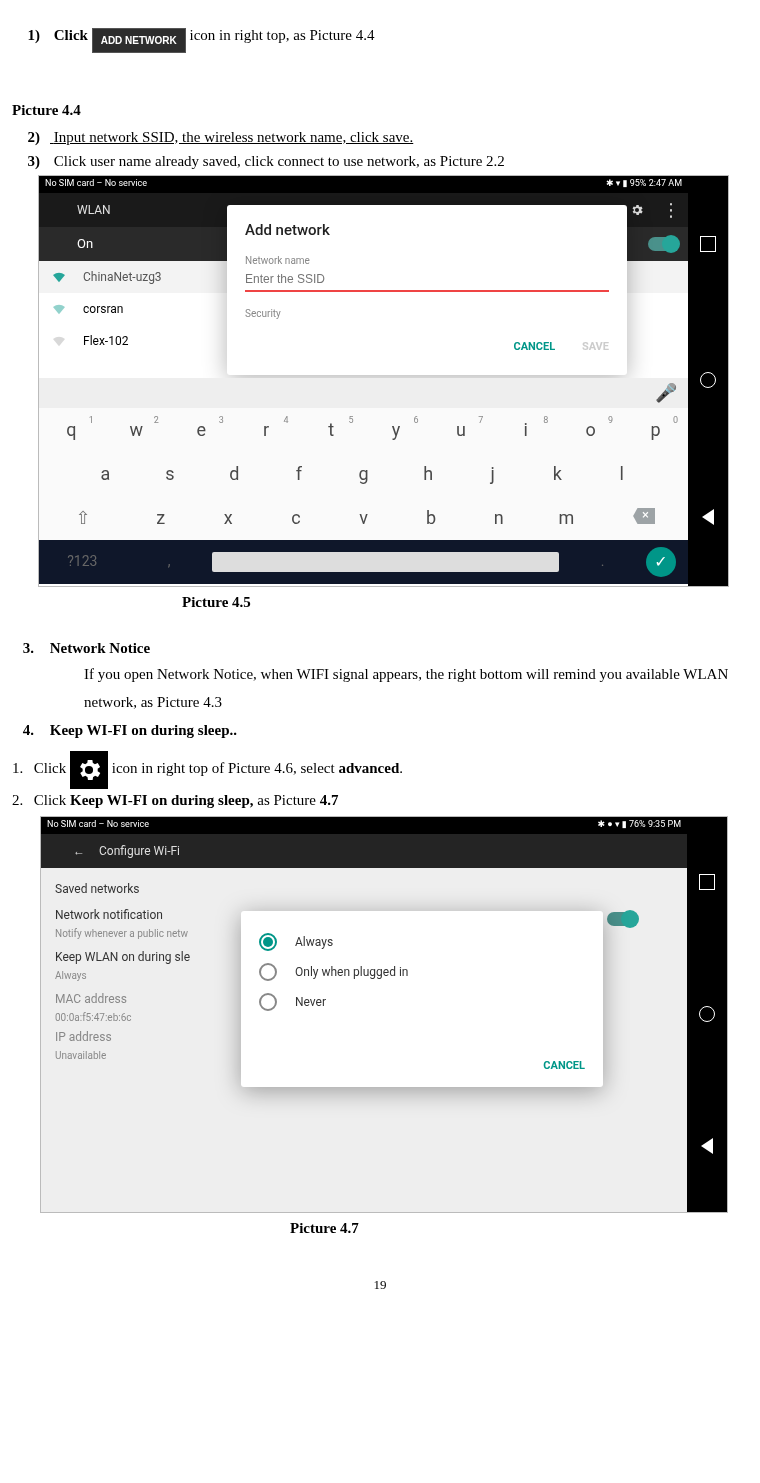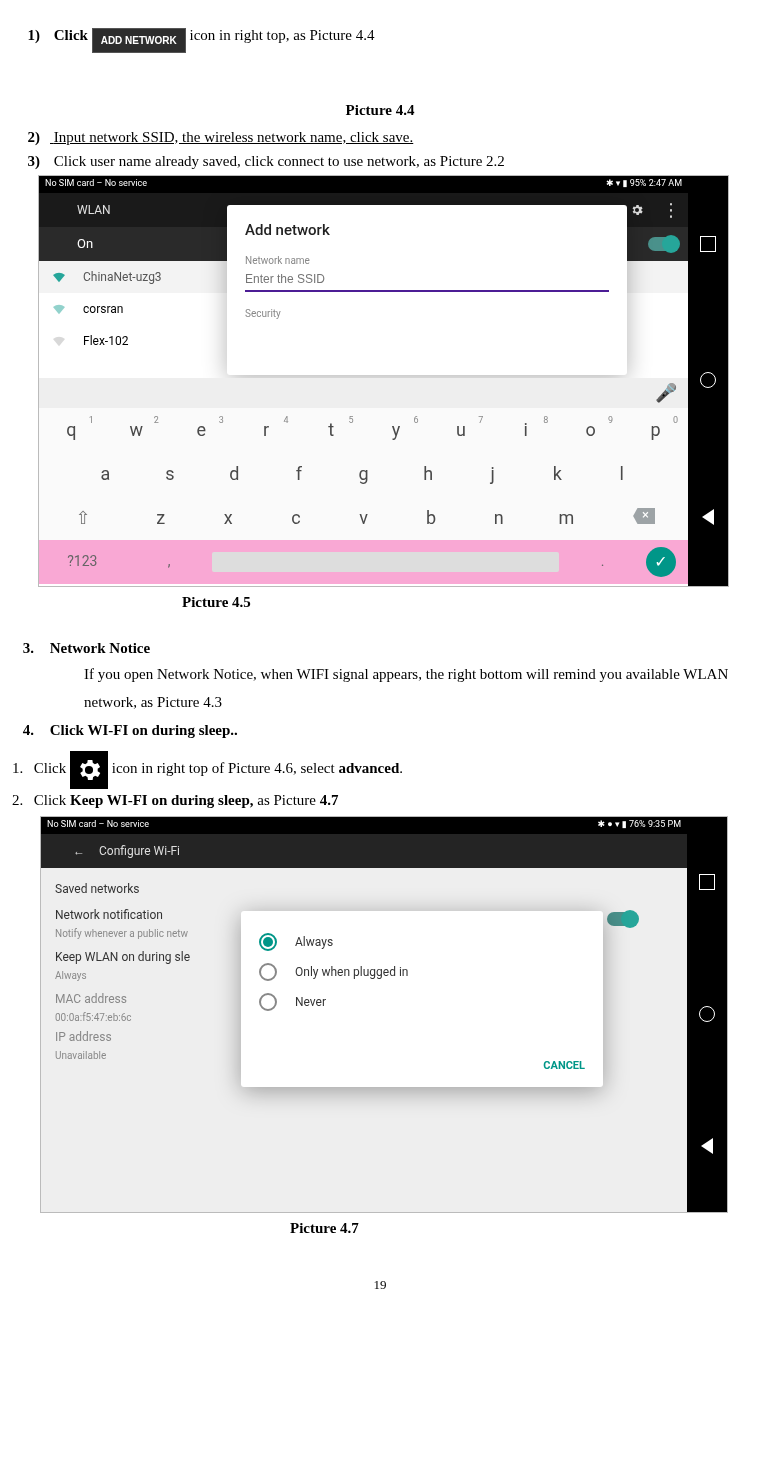--- a/index.html
+++ b/index.html
@@ -21,21 +21,21 @@
     font-family:Arial,sans-serif; font-size:10px; font-weight:bold;
     padding:4px 8px; vertical-align:-4px;
     border:1px solid #555;
   }
   .gear-icon {
     display:inline-block; width:38px; height:38px; background:#000;
     vertical-align:middle; position:relative;
   }
   .gear-icon svg { position:absolute; top:5px; left:5px; }
   .caption { font-weight:bold; text-align:left; }
-  .center-caption { font-weight:bold; text-align:center; }
+  .center-caption { font-weight:bold; }
   .pagefoot { text-align:center; font-size:13px; margin-top:36px;}
   
   .shot { font-family: Roboto, Arial, sans-serif; border:1px solid #bbb; position:relative; }
   .shot1 { width:689px; height:410px; margin:2px 0 4px 26px; background:#fff;}
   .navbar-r { position:absolute; right:0; top:0; width:40px; height:100%; background:#000; color:#fff;
               display:flex; flex-direction:column; justify-content:space-around; align-items:center;}
   .navbar-r span { border:1px solid #fff; width:14px; height:14px; display:block;}
   .navbar-r .circ { border-radius:50%;}
   .navbar-r .tri { width:0;height:0;border-top:8px solid transparent;border-bottom:8px solid transparent;border-right:12px solid #fff; border-left:none;}
   .statusbar { position:absolute; top:0; left:0; right:40px; height:17px; background:#000; color:#fff;
@@ -50,41 +50,41 @@
                    background:#26a69a; border-radius:50%;}
   .wifi-row { position:absolute; left:0; right:40px; height:32px; color:#000; font-size:12px;
               display:flex; align-items:center; padding-left:12px; background:#fff;}
   .wifi-row.dimmed { color:#555;}
   .wifi-sig { width:16px; height:16px; margin-right:16px; }
   .dialog1 { position:absolute; top:29px; left:188px; width:364px; height:156px;
              background:#fff; border-radius:3px; box-shadow:0 4px 24px rgba(0,0,0,0.3);
              padding:14px 18px 0 18px; font-size:12px;}
   .dialog1 .title { font-size:15px; font-weight:500; color:#222; margin-bottom:12px;}
   .dialog1 .lbl { font-size:10px; color:#888; }
-  .dialog1 .ssid { border:none; border-bottom:2px solid #4c1d95; width:100%; font-size:12px;
+  .dialog1 .ssid { border:none; border-bottom:2px solid #ef4444; width:100%; font-size:12px;
                    color:#3b82f6; padding:4px 0; outline:none; margin-bottom:14px;}
   .dialog1 .actions { text-align:right; margin-top:18px; font-size:11px; font-weight:bold;}
   .dialog1 .cancel { color:#009688; margin-right:24px;}
   .dialog1 .save { color:#ccc;}
   .kbrow { position:absolute; left:0; right:40px; display:flex; justify-content:space-around;
            align-items:center; color:#4a4a4a; font-size:18px;}
   .kb-sugg { top:202px; height:30px; background:#eee;}
   .kb-sugg .mic { position:absolute; right:10px; color:#555;}
   .k-r1 { top:232px; height:44px; background:#fafafa;}
   .k-r1 .key { flex:1; text-align:center; position:relative;}
   .k-r1 .key sup { position:absolute; top:-2px; right:10px; font-size:9px; color:#888;}
   .k-r2 { top:276px; height:44px; background:#fafafa; padding:0 34px;}
   .k-r2 .key { flex:1; text-align:center;}
   .k-r3 { top:320px; height:44px; background:#fafafa;}
   .k-r3 .key { flex:1; text-align:center;}
   .k-r3 .shift,.k-r3 .bksp { flex:1.3; color:#777;}
   .bksp-box { display:inline-block; width:22px; height:16px; background:#9da3a6; position:relative;
               clip-path: polygon(20% 0,100% 0,100% 100%,20% 100%,0 50%);}
   .bksp-box::after{content:"×";color:#fff;position:absolute;left:9px;top:-3px;font-size:13px;}
-  .k-r4 { top:364px; height:44px; background:#f9a8d4;align-items:center;}
+  .k-r4 { top:364px; height:44px; background:#0f172a;align-items:center;}
   .k-r4 .key { flex:1; text-align:center; font-size:14px; color:#666;}
   .k-r4 .space { flex:4; height:20px; background:#ddd; border-radius:2px;}
   .k-r4 .enter { width:30px; height:30px; background:#009688; border-radius:50%; color:#fff;
                  display:flex;align-items:center;justify-content:center;font-size:16px; margin-right:12px;}
   
   .shot2 { width:686px; height:395px; margin:4px 0 4px 28px; background:#eee;}
   .shot2 .navbar-r { right:0;}
   .shot2 .statusbar { right:40px;}
   .appbar2 { position:absolute; top:17px; left:0; right:40px; height:34px; background:#242424;
              color:#ddd; font-size:12px; display:flex; align-items:center; padding-left:32px;}
@@ -168,20 +168,24 @@
         <path fill="#9e9e9e" d="M12 20l9-11a15 15 0 00-18 0z" opacity="0.4"></path>
       </svg>
     <span>Flex-102</span>
   </div>
 
   <div class="dialog1">
     <div class="title">Add network</div>
     <div class="lbl">Network name</div>
     <input class="ssid" placeholder="Enter the SSID" style="">
     <div class="lbl">Security</div>
+    <div class="actions">
+      <span class="cancel">CANCEL</span>
+      <span class="save">SAVE</span>
+    </div>
   </div>
 
   <div class="kbrow kb-sugg">
     <span class="mic">🎤</span>
   </div>
   <div class="kbrow k-r1">
     <span class="key"><span>q</span><sup>1</sup></span>
     <span class="key"><span>w</span><sup>2</sup></span>
     <span class="key"><span>e</span><sup>3</sup></span>
     <span class="key"><span>r</span><sup>4</sup></span>
@@ -228,21 +232,21 @@
 <div style="height:24px;"></div>
 
 <div style="margin-left:6px;">
   <span class="list-num-big">3.</span>
   <span class="bold">Network Notice</span>
 </div>
 <div class="indent2" style="line-height:1.9;">If you open Network Notice, when WIFI signal appears, the right bottom will remind you available WLAN network, as Picture 4.3</div>
 
 <div style="margin-left:6px;margin-top:2px;">
   <span class="list-num-big">4.</span>
-  <span class="bold">Click WI-FI on during sleep..</span>
+  <span class="bold">Keep WI-FI on during sleep..</span>
 </div>
 
 <div class="indent1" style="margin-top:10px;">
   <span style="display:inline-block;width:18px;">1.</span>
   <span>Click </span>
   <span class="gear-icon">
     <svg width="28" height="28" viewBox="0 0 24 24">
         <path fill="#fff" d="M19.4 13a7.5 7.5 0 000-2l2.1-1.6-2-3.4-2.5 1a7.6 7.6 0 00-1.7-1l-.4-2.6h-4l-.4 2.6a7.6 7.6 0 00-1.7 1l-2.5-1-2 3.4L6.6 11a7.5 7.5 0 000 2l-2.1 1.6 2 3.4 2.5-1a7.6 7.6 0 001.7 1l.4 2.6h4l.4-2.6a7.6 7.6 0 001.7-1l2.5 1 2-3.4zM12 15.5A3.5 3.5 0 1115.5 12 3.5 3.5 0 0112 15.5z"></path>
       </svg>
   </span>

